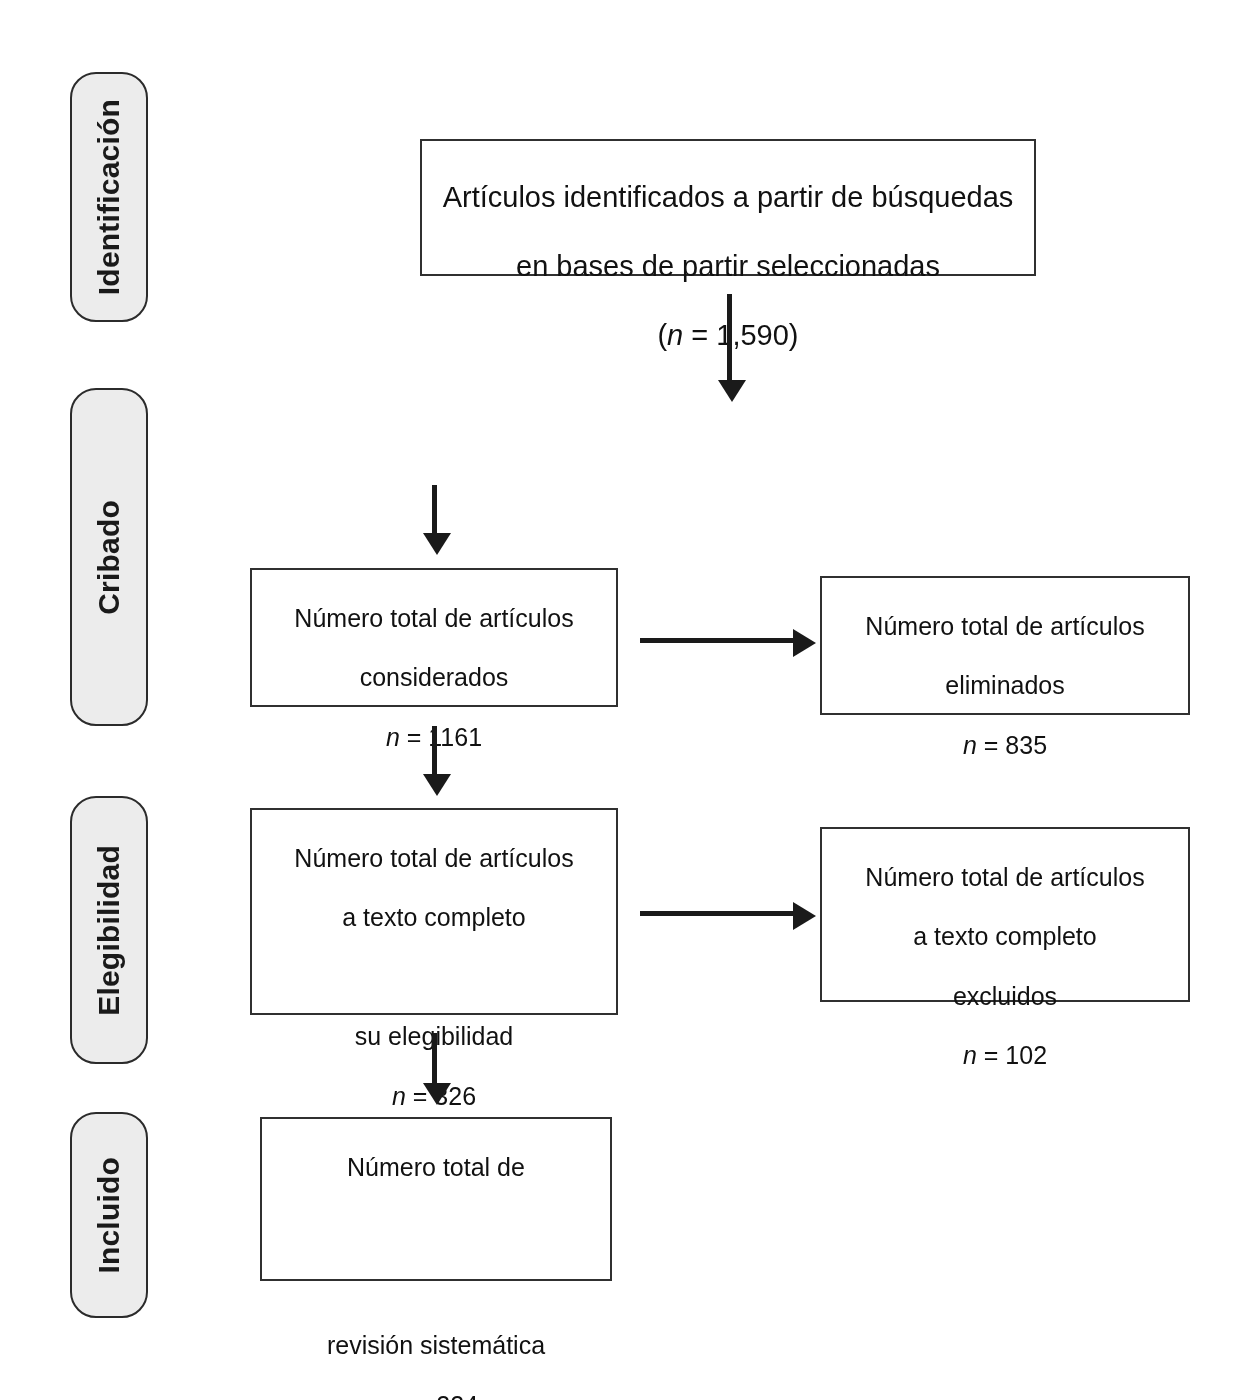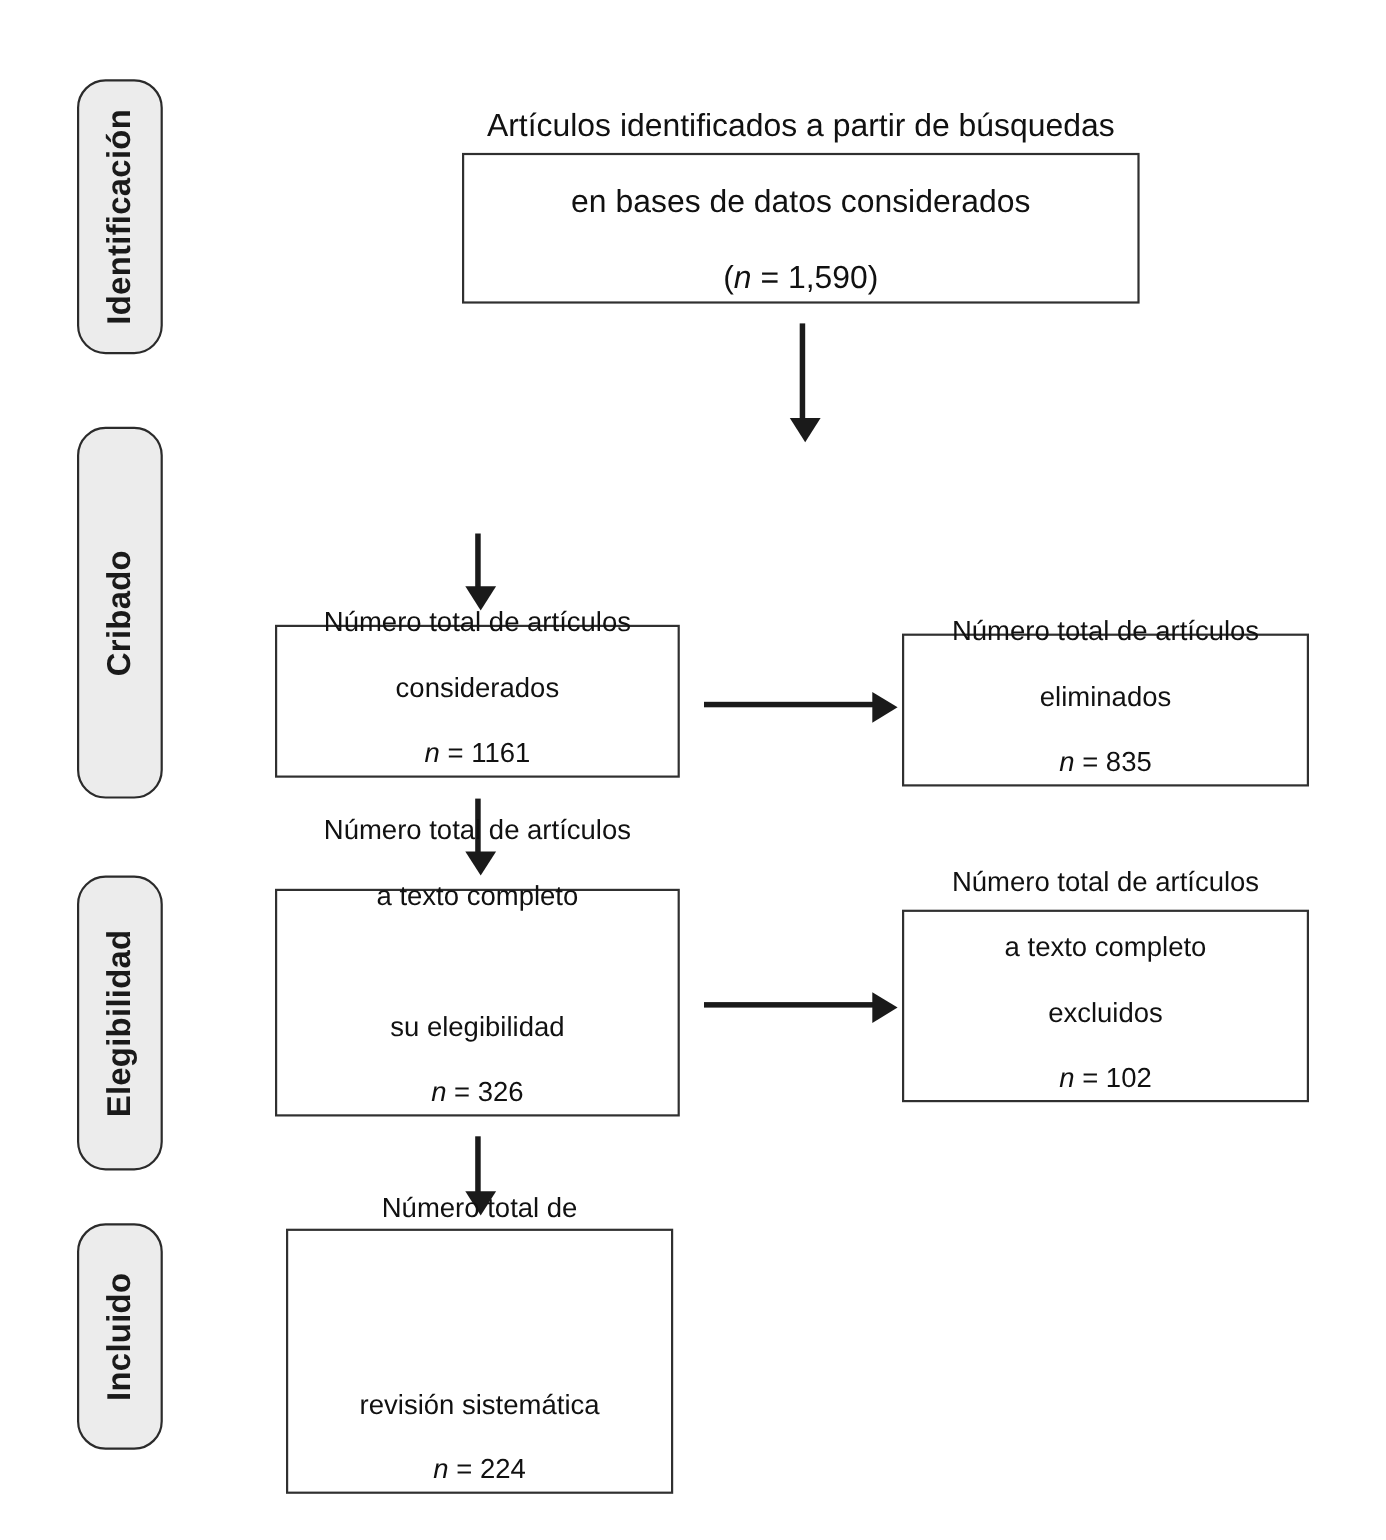--- a/index.html
+++ b/index.html
@@ -41,21 +41,21 @@
     line-height: 1;
   }
 
   
   .fbox {
     position: absolute;
     background: #ffffff;
     border: 2.5px solid #303030;
     box-sizing: border-box;
     display: flex;
-    align-items: flex-end;
+    align-items: flex-start;
     justify-content: center;
     text-align: center;
     padding: 4px 10px;
   }
   .fbox .txt {
     font-size: 29px;
     line-height: 1.19;
     color: #111111;
     white-space: pre-line;
   }
@@ -119,21 +119,21 @@
     <span class="stage-label">Elegibilidad</span>
   </div>
 
   <div class="stage" style="left:70px; top:1112px; width:78px; height:206px;">
     <span class="stage-label">Incluido</span>
   </div>
 
   <div class="fbox" style="left:420px; top:139px; width:616px; height:137px;">
     <div class="txt">
       <span>Artículos identificados a partir de búsquedas</span><br>
-      <span>en bases de datos considerados</span><br>
+      <span>en bases de partir seleccionadas</span><br>
       <span><span>(</span><span class="ital">n</span><span> = 1,590)</span></span>
     </div>
   </div>
 
   <div class="arrow-v" style="left:727px; top:294px; height:88px;"></div>
 
 
   <div class="arrow-v" style="left:432px; top:485px; height:50px;"></div>
 
   <div class="fbox small" style="left:250px; top:568px; width:368px; height:139px;">
@@ -172,21 +172,21 @@
     <div class="txt">
       <span>Número total de artículos</span><br>
       <span>a texto completo</span><br>
       <span>excluidos</span><br>
       <span><span class="ital">n</span><span> = 102</span></span>
     </div>
   </div>
 
   <div class="arrow-v" style="left:432px; top:1033px; height:52px;"></div>
 
-  <div class="fbox small" style="left:260px; top:1117px; width:352px; height:241px;">
+  <div class="fbox small" style="left:260px; top:1117px; width:352px; height:164px;">
     <div class="txt">
       <span>Número total de</span><br>
       <br>
       <br>
       <span>revisión sistemática</span><br>
       <span><span class="ital">n</span><span> = 224</span></span>
     </div>
   </div>
 
 </div>

